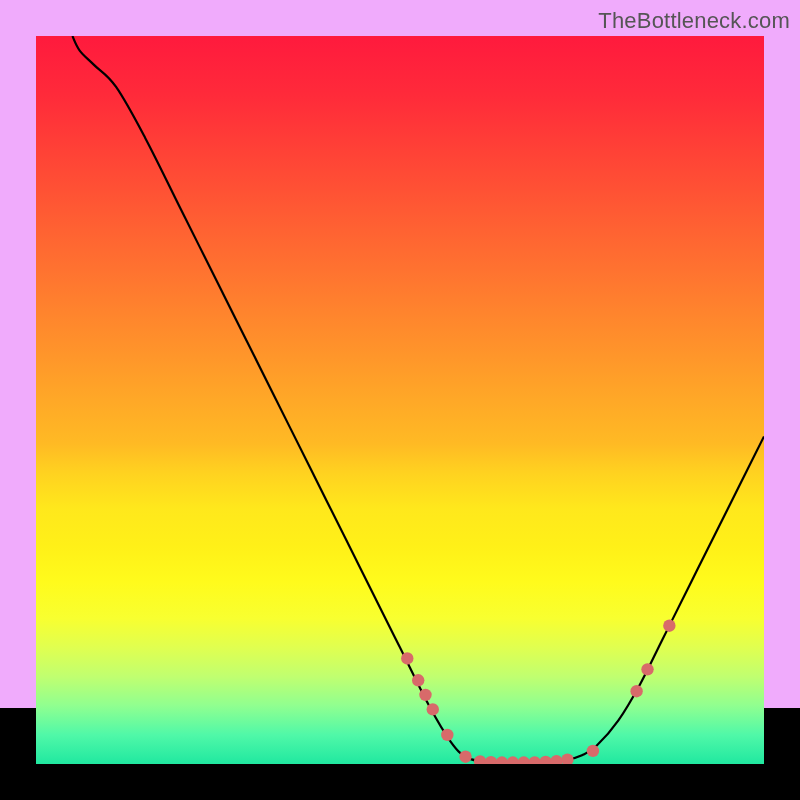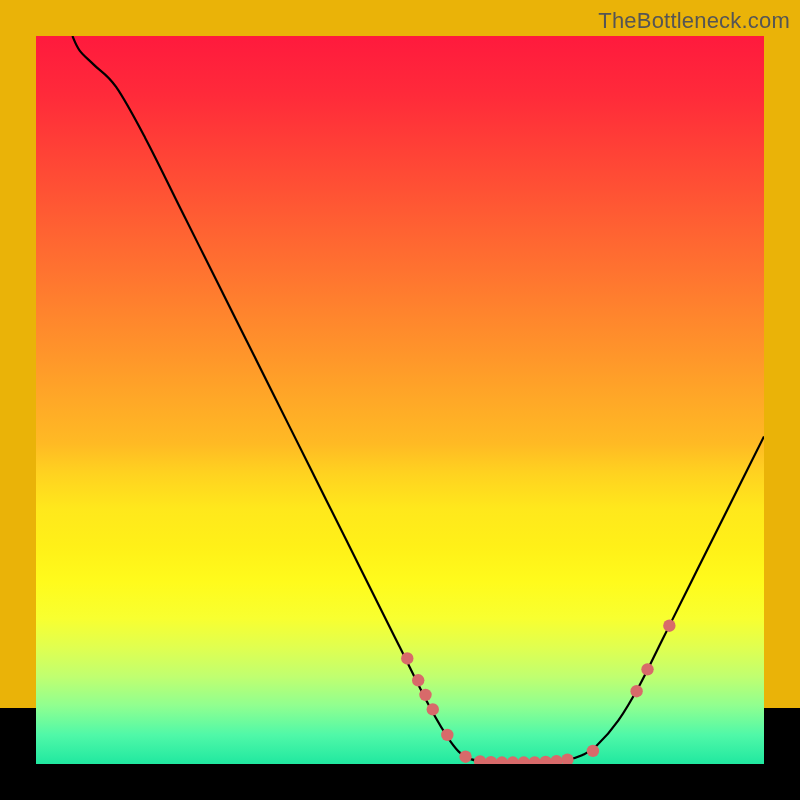--- a/index.html
+++ b/index.html
@@ -1,17 +1,17 @@
 <!DOCTYPE html>
 <html><head>
 <meta charset="utf-8">
 <style>
   * { margin: 0; padding: 0; box-sizing: border-box; }
   html, body { width: 800px; height: 800px; background: #000; overflow: hidden; font-family: Arial, sans-serif; }
-  .container { position: relative; width: 800px; height: 708px; background: #eab308; }
+  .container { position: relative; width: 800px; height: 708px; background: #f0abfc; }
   .plot-area { position: absolute; left: 36px; top: 36px; width: 728px; height: 728px; }
   .gradient-bg { position: absolute; inset: 0; background: linear-gradient(to bottom,
     #ff1a3d 0%,
     #ff2a3a 8%,
     #ff4236 16%,
     #ff5a33 24%,
     #ff7230 32%,
     #ff8a2c 40%,
     #ffa228 48%,
     #ffba24 56%,

